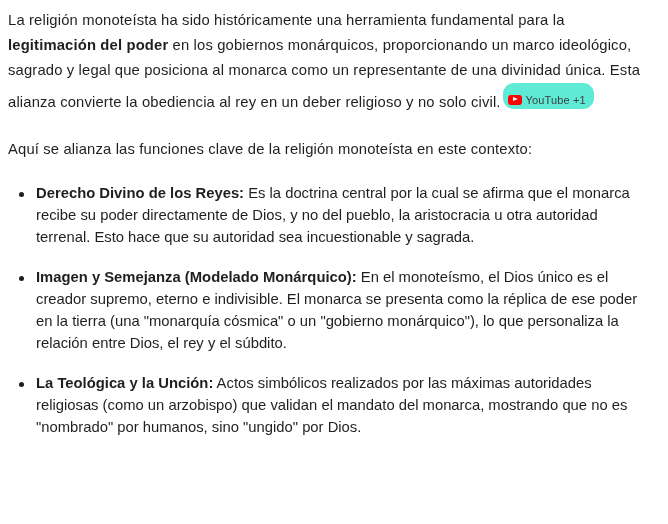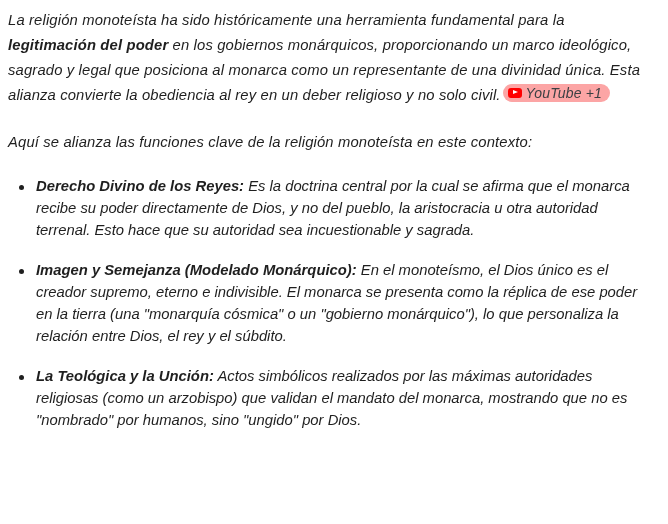--- a/index.html
+++ b/index.html
@@ -13,43 +13,42 @@
     overflow: hidden;
     font-family: "Liberation Sans", sans-serif;
     color: #1f1f1f;
   }
   .page {
     position: relative;
     width: 668px;
     height: 524px;
     box-sizing: border-box;
     padding: 8px 14px 0 8px;
-    font-style: italic;
   }
   .para {
     font-size: 14.8px;
     line-height: 25px;
     color: #1f1f1f;
     margin: 0 0 20px 0;
     letter-spacing: 0.01em;
   }
   .para.intro {
     margin-bottom: 22px;
   }
   .para b {
     font-weight: 700;
   }
   .chip {
     display: inline-flex;
     align-items: center;
     gap: 4px;
-    background: #fca5a5;
+    background: #5eead4;
     border-radius: 11px;
-    padding: 1px 8px 1px 5px;
-    font-size: 14px;
+    padding: 9px 8px 1px 5px;
+    font-size: 11px;
     line-height: 16px;
     color: #3c4043;
     vertical-align: 2px;
     margin-left: 2px;
     white-space: nowrap;
   }
   .chip .yt {
     display: inline-block;
     width: 14px;
     height: 10px;

